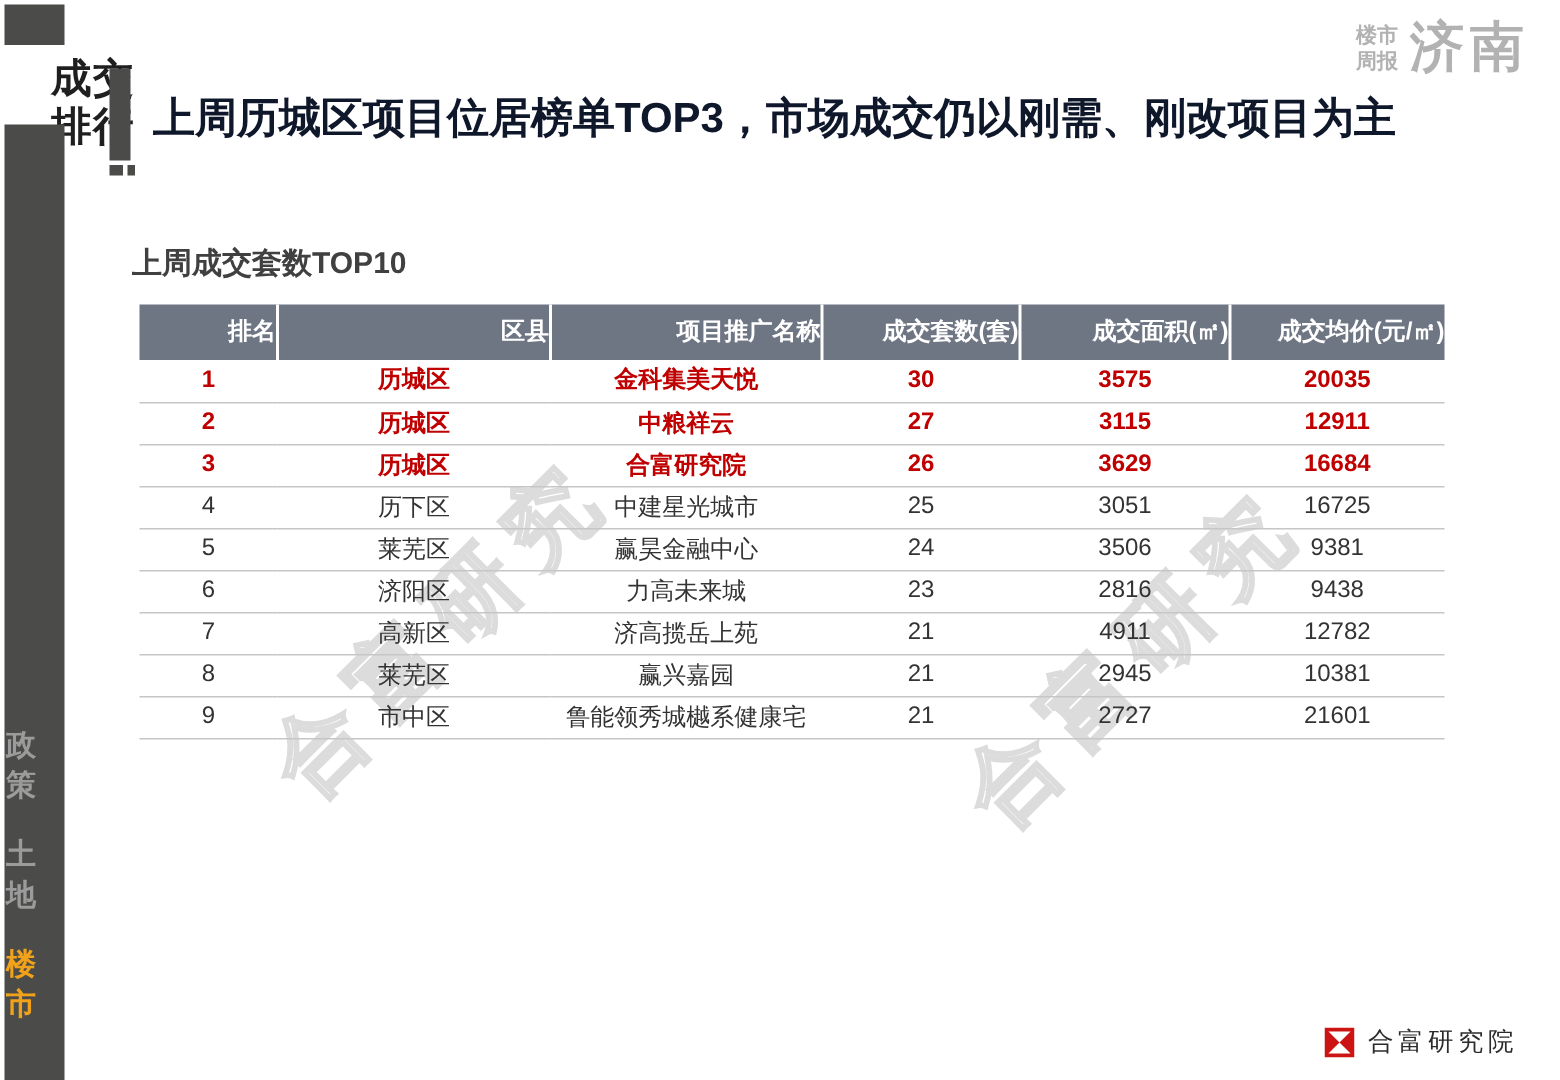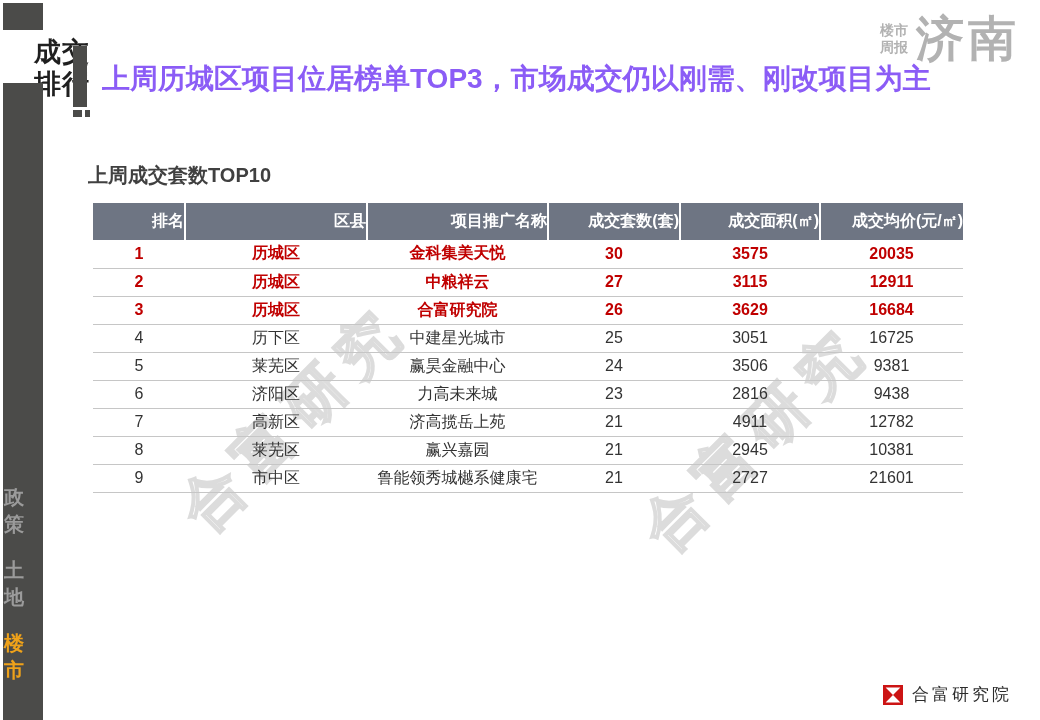--- a/index.html
+++ b/index.html
@@ -16,26 +16,26 @@
                    padding-bottom:36px; gap:19px; }
   .side-label { width:22px; font-size:20px; font-weight:700; color:#9b9b9b; line-height:1.35;
                 word-break:break-all; text-align:center; }
   .side-label.active { color:#efa21a; }
 
   
   .accent-bar { position:absolute; left:73px; top:46px; width:14px; height:61px; background:#4b4b49; }
   .mini-sq1 { position:absolute; left:73px; top:110px; width:9px; height:7px; background:#4b4b49; }
   .mini-sq2 { position:absolute; left:85px; top:110px; width:5px; height:7px; background:#4b4b49; }
   .page-title { position:absolute; left:102px; top:61px; font-size:28px; line-height:36px;
-                font-weight:800; color:#8b5cf6; white-space:nowrap; }
+                font-weight:800; color:#0f172a; white-space:nowrap; }
 
   
   .brand { position:absolute; right:20px; top:7px; display:flex; align-items:center; gap:8px; color:#b2b2b2; }
   .brand-small { display:flex; flex-direction:column; font-size:14px; font-weight:700; line-height:17px; }
-  .brand-city { font-size:48px; font-weight:700; letter-spacing:4px; }
+  .brand-city { font-size:36px; font-weight:700; letter-spacing:4px; }
 
   
   .section-title { position:absolute; left:88px; top:162px; font-size:20px; font-weight:700; color:#404040; }
 
   
   .watermark { position:absolute; z-index:0; font-size:60px; font-weight:700; letter-spacing:12px;
                color:transparent; -webkit-text-stroke:2px #dcdcdc; white-space:nowrap;
                transform:rotate(-45deg); pointer-events:none; }
   .wm1 { left:150px; top:378px; }
   .wm2 { left:612px; top:398px; }

